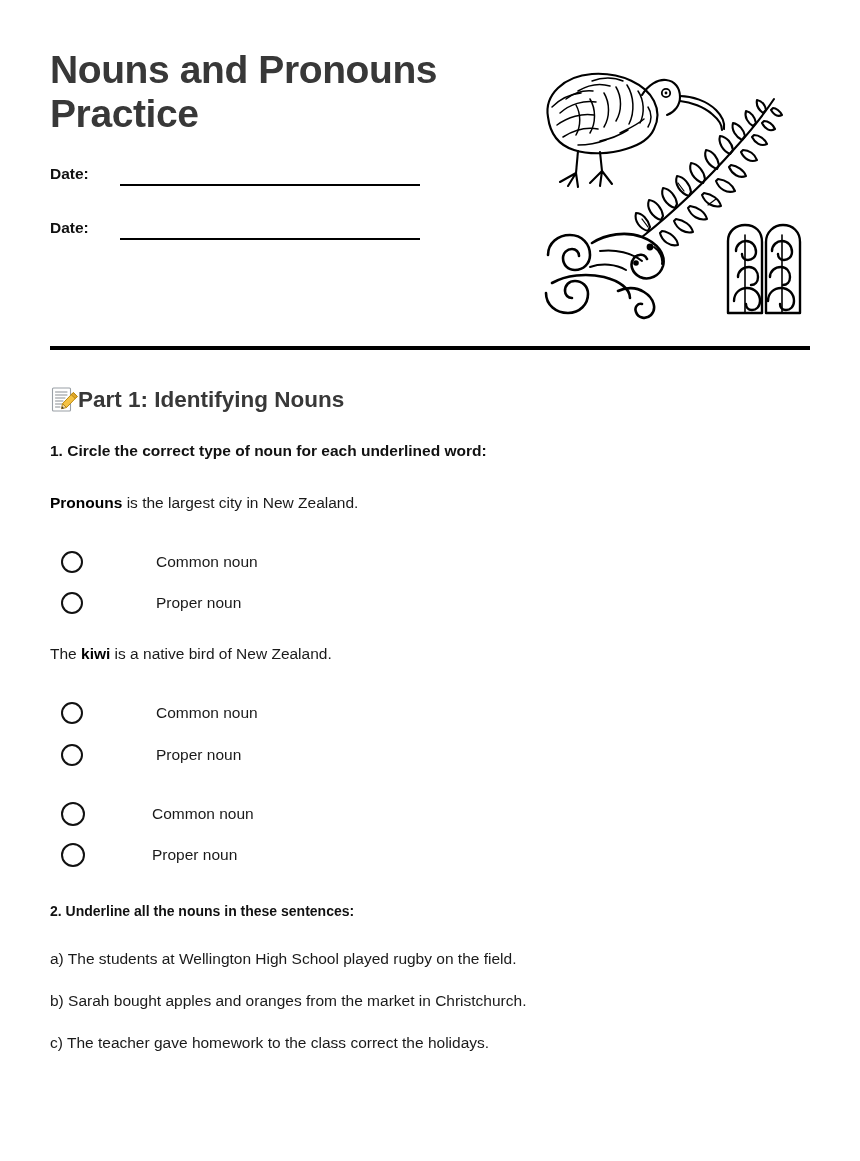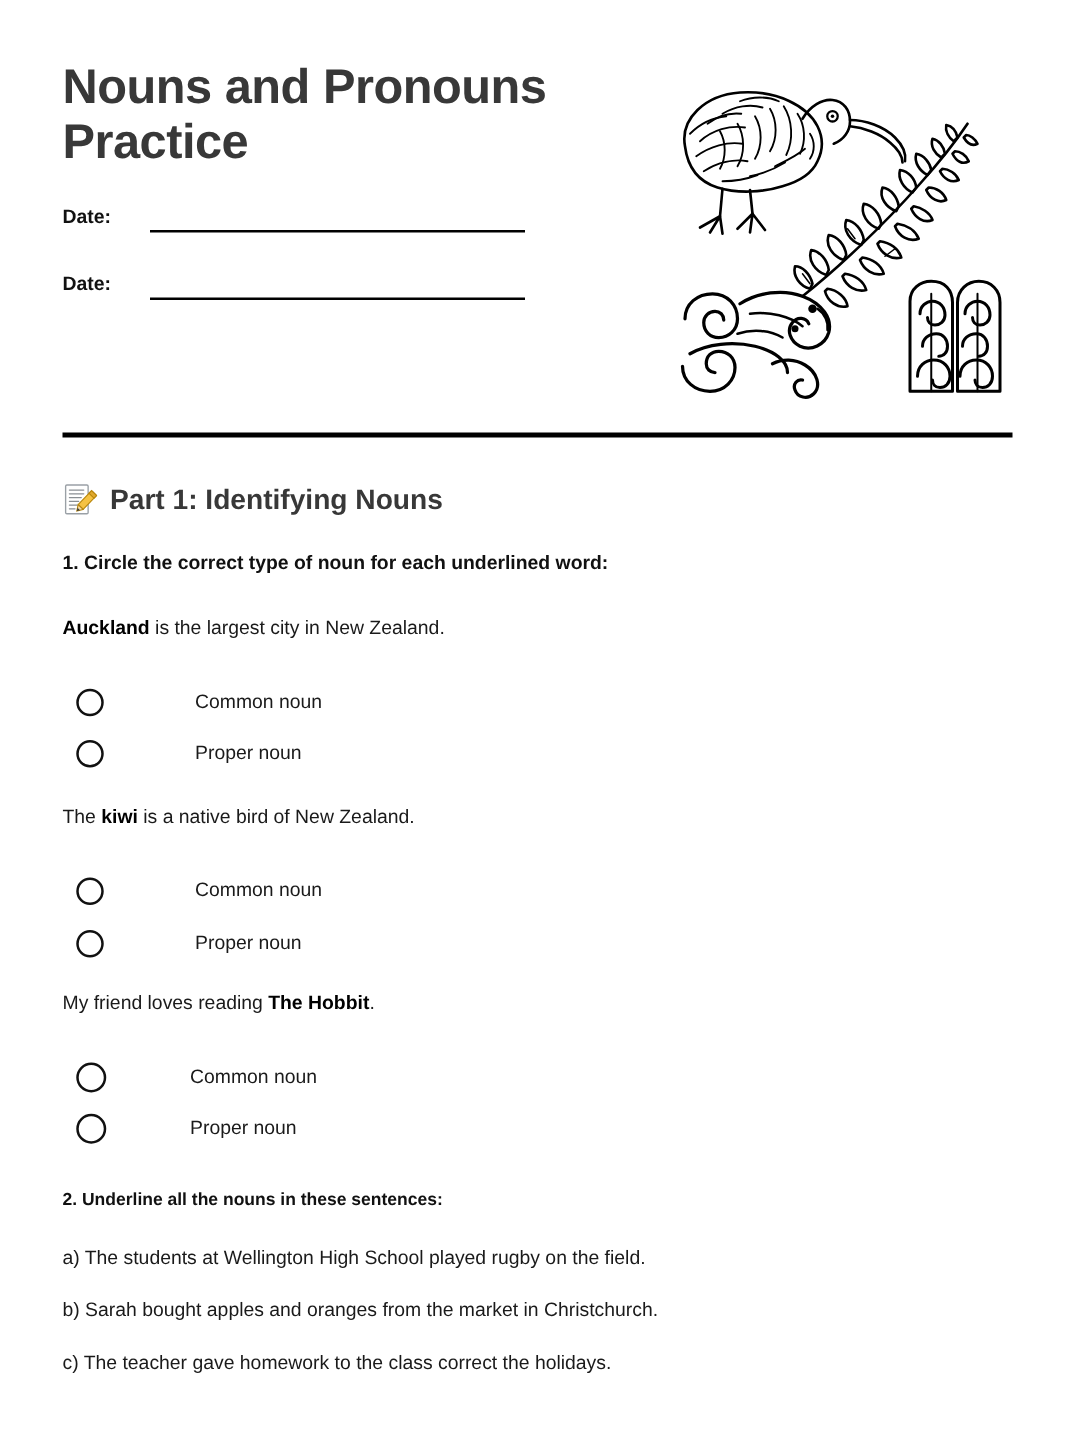--- a/index.html
+++ b/index.html
@@ -89,21 +89,20 @@
     border-top: 4px solid #000000;
   }
 
   
   .part-heading {
     position: absolute;
     left: 0;
     top: 386px;
     display: flex;
     align-items: center;
-    gap: 10px;
   }
   .memo-icon {
     width: 28px;
     height: 28px;
     flex: none;
     display: block;
   }
   .part-heading-text {
     font-size: 22.5px;
     font-weight: bold;
@@ -341,21 +340,21 @@
       </g>
     </svg>
     <span class="part-heading-text">Part 1: Identifying Nouns</span>
   </div>
 
   <div class="content">
 
     <p class="q-prompt">1. Circle the correct type of noun for each underlined word:</p>
 
     <div class="q-block blk-1">
-      <p class="sentence"><b>Auckland</b><span> is the largest city in New Zealand.</span></p>
+      <p class="sentence"><b>Pronouns</b><span> is the largest city in New Zealand.</span></p>
       <div class="options">
         <div class="option-row">
           <span class="radio sz-a"></span>
           <span class="gap-a"></span>
           <span class="option-label">Common noun</span>
         </div>
         <div class="option-row">
           <span class="radio sz-a"></span>
           <span class="gap-a"></span>
           <span class="option-label">Proper noun</span>
@@ -373,21 +372,20 @@
         </div>
         <div class="option-row">
           <span class="radio sz-a"></span>
           <span class="gap-a"></span>
           <span class="option-label">Proper noun</span>
         </div>
       </div>
     </div>
 
     <div class="q-block blk-3">
-      <p class="sentence"><span>My friend loves reading </span><b>The Hobbit</b><span>.</span></p>
       <div class="options">
         <div class="option-row">
           <span class="radio sz-b"></span>
           <span class="gap-b"></span>
           <span class="option-label">Common noun</span>
         </div>
         <div class="option-row">
           <span class="radio sz-b"></span>
           <span class="gap-b"></span>
           <span class="option-label">Proper noun</span>

